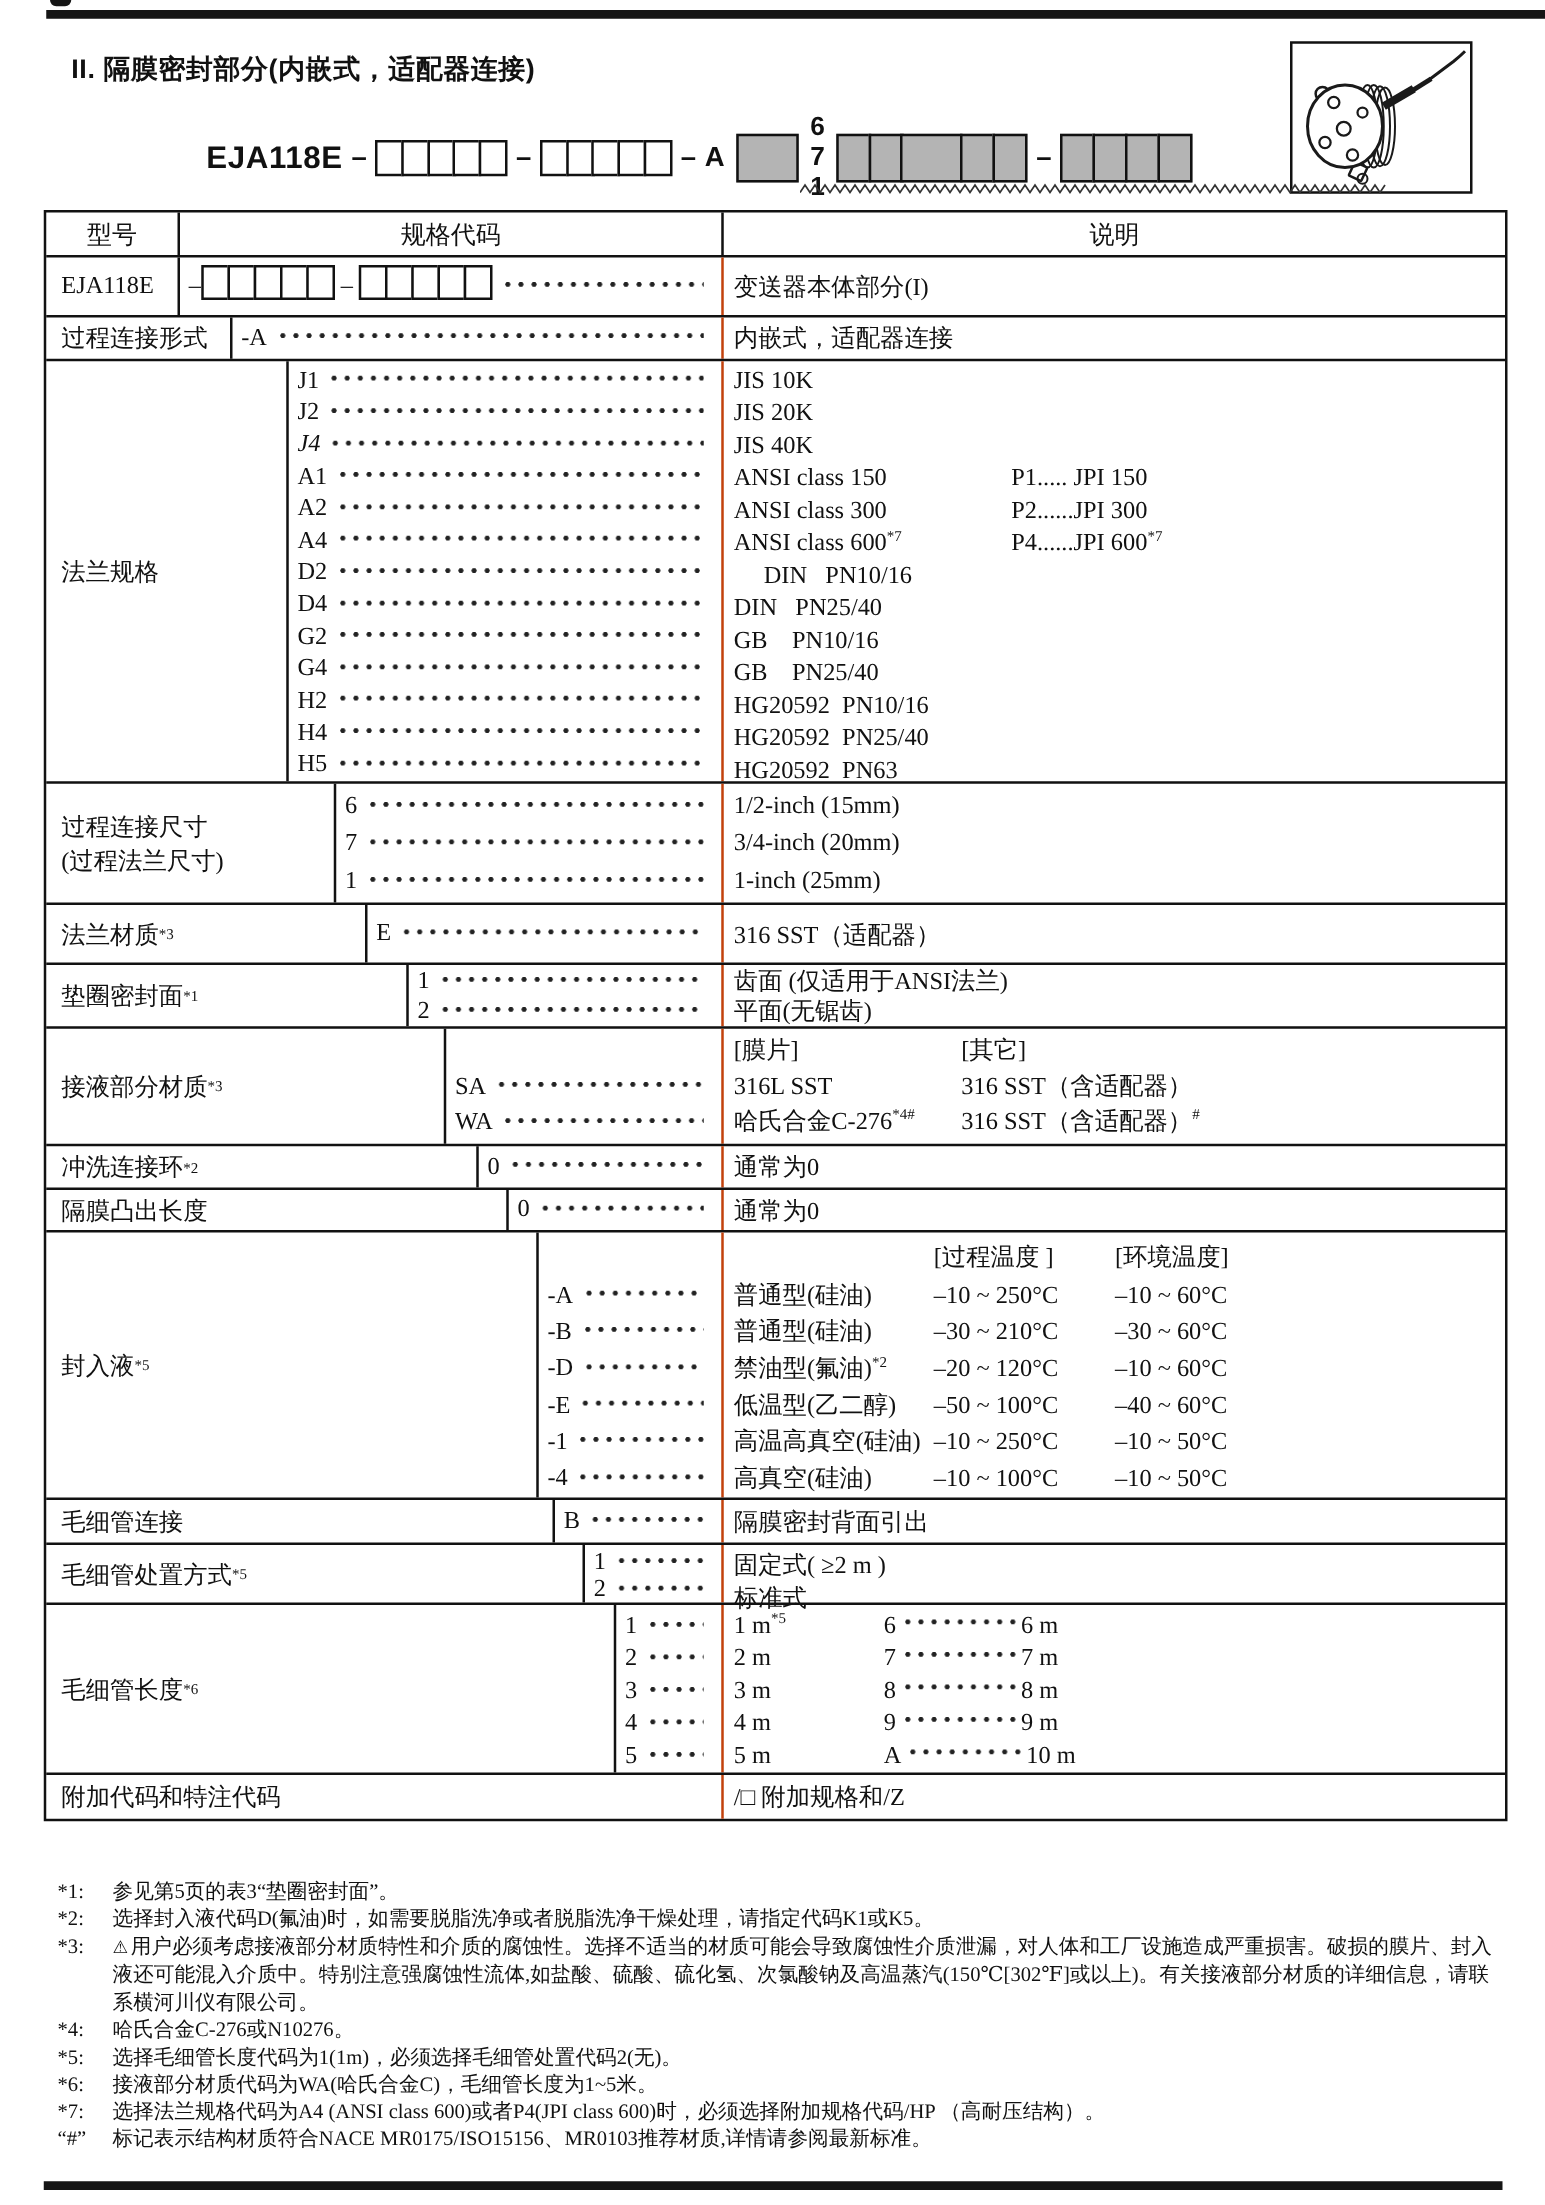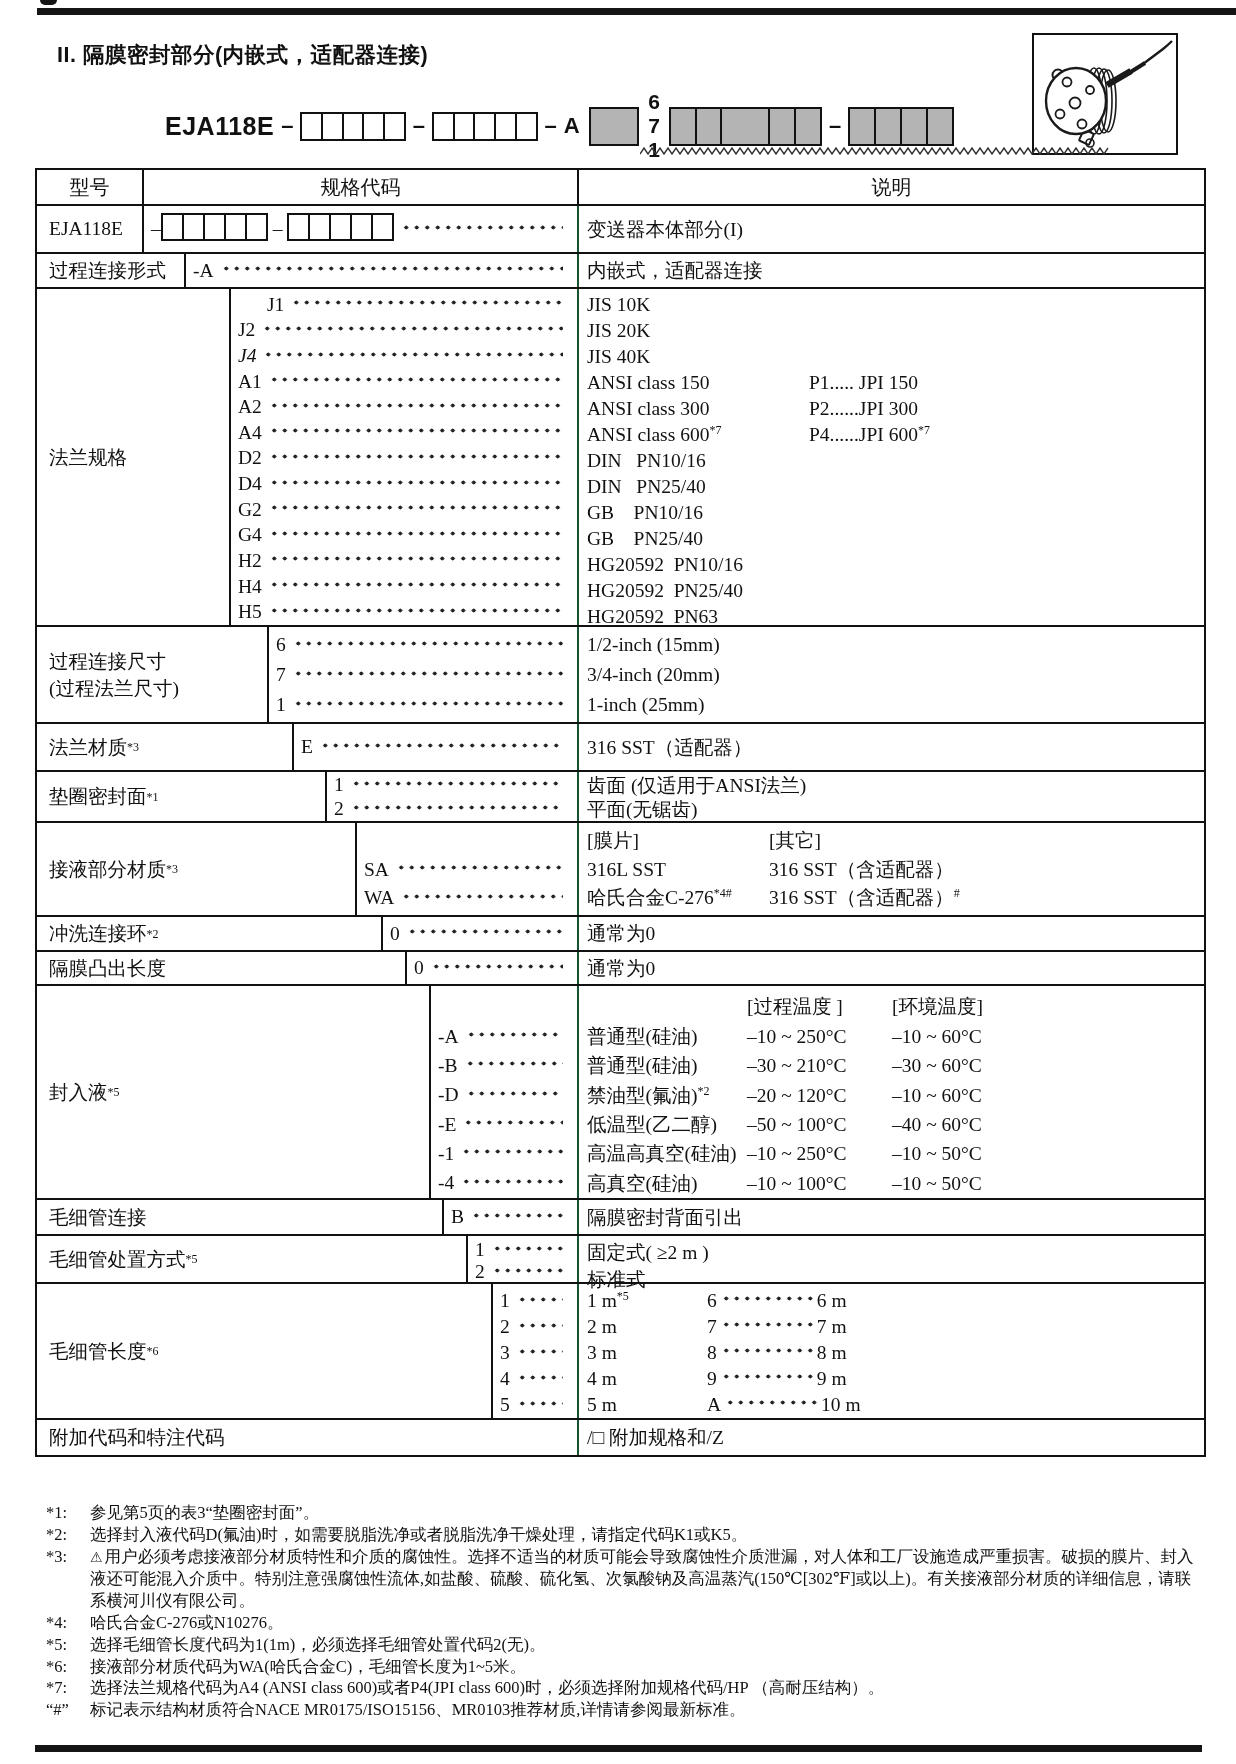--- a/index.html
+++ b/index.html
@@ -39,21 +39,21 @@
   .hc.c2,.hc.c3{border-left:2px solid #111;}
   .lab{
     position:absolute;left:0;top:0;bottom:0;display:flex;align-items:center;
     padding-left:12px;font-size:19.5px;white-space:pre-line;box-sizing:border-box;
   }
   .code{
     position:absolute;top:0;bottom:0;border-left:2px solid #111;box-sizing:border-box;
     display:flex;flex-direction:column;font-size:19.5px;
   }
   .desc{
-    position:absolute;top:0;bottom:0;left:540px;width:627px;border-left:2px solid #14532d;box-sizing:border-box;
+    position:absolute;top:0;bottom:0;left:540px;width:627px;border-left:2px solid #c2410c;box-sizing:border-box;
     display:flex;flex-direction:column;font-size:19.5px;
   }
   .cl{display:flex;align-items:center;padding-left:7px;}
   .ct{white-space:pre;}
   .ldr{
     flex:1;height:13px;margin:0 14px 0 7px;align-self:center;
     background-image:radial-gradient(circle,#222 1.8px,rgba(0,0,0,0) 2.2px);
     background-size:10.5px 13px;background-repeat:repeat-x;background-position:left bottom 2px;
   }
   .ldr2{
@@ -181,21 +181,21 @@
           <span class="ldr"></span>
         </div>
       </div>
       <div class="desc" style="justify-content: center;">
         <div class="dl">内嵌式，适配器连接</div>
       </div>
     </div>
     <div class="row" style="height: 338px;">
       <div class="lab" style="width: 192px;">法兰规格</div>
       <div class="code" style="left: 192px; width: 348px; padding-top: 3px;">
-        <div class="cl" style="height: 26px; margin-left: 29px;">
+        <div class="cl" style="height: 26px;">
           <span class="ct">J1</span>
           <span class="ldr"></span>
         </div>
         <div class="cl" style="height: 26px;">
           <span class="ct">J2</span>
           <span class="ldr"></span>
         </div>
         <div class="cl" style="height: 26px; font-style: italic;">
           <span class="ct">J4</span>
           <span class="ldr"></span>
@@ -241,21 +241,21 @@
           <span class="ldr"></span>
         </div>
       </div>
       <div class="desc" style="padding-top: 3px;">
         <div class="dl" style="height: 26px; line-height: 26px;">JIS 10K</div>
         <div class="dl" style="height: 26px; line-height: 26px;">JIS 20K</div>
         <div class="dl" style="height: 26px; line-height: 26px;">JIS 40K</div>
         <div class="dl" style="height: 26px; line-height: 26px;">ANSI class 150<span class="ab" style="left: 230px;">P1..... JPI 150</span></div>
         <div class="dl" style="height: 26px; line-height: 26px;">ANSI class 300<span class="ab" style="left: 230px;">P2......JPI 300</span></div>
         <div class="dl" style="height: 26px; line-height: 26px;">ANSI class 600<sup>*7</sup><span class="ab" style="left: 230px;">P4......JPI 600<sup>*7</sup></span></div>
-        <div class="dl" style="height: 26px; line-height: 26px;">DIN   PN10/16</div>
+        <div class="dl" style="height: 26px; line-height: 26px; margin-left: 24px;">DIN   PN10/16</div>
         <div class="dl" style="height: 26px; line-height: 26px;">DIN   PN25/40</div>
         <div class="dl" style="height: 26px; line-height: 26px;">GB    PN10/16</div>
         <div class="dl" style="height: 26px; line-height: 26px;">GB    PN25/40</div>
         <div class="dl" style="height: 26px; line-height: 26px;">HG20592  PN10/16</div>
         <div class="dl" style="height: 26px; line-height: 26px;">HG20592  PN25/40</div>
         <div class="dl" style="height: 26px; line-height: 26px;">HG20592  PN63</div>
       </div>
     </div>
     <div class="row" style="height: 97px;">
       <div class="lab" style="width: 230px;">过程连接尺寸

